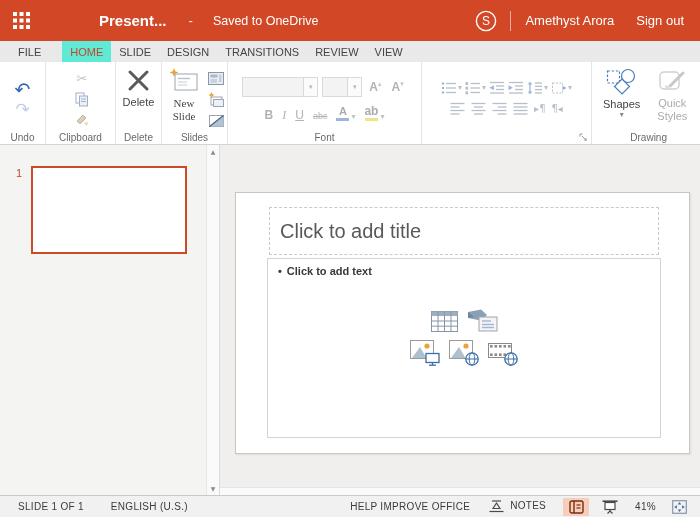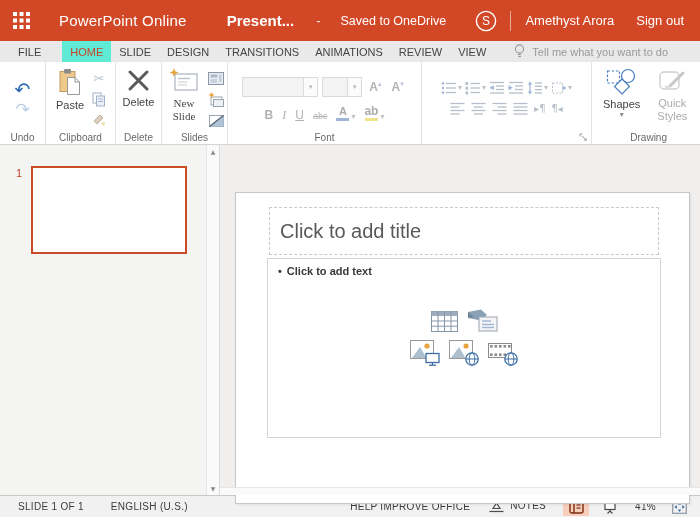--- a/index.html
+++ b/index.html
@@ -90,21 +90,21 @@
   .slide-num { position:absolute; left:16px; top:22px; font-size:11px; color:#B8472A; }
   .thumb { position:absolute; left:31px; top:21px; width:156px; height:88px; background:#fff;
     border:2px solid #CB4B26; cursor:pointer; }
   .thumb-scroll { width:14px; flex:none; background:#FAFAFA; border-left:1px solid #E8E8E8;
     border-right:1px solid #DCDCDC; position:relative; }
   .scr-arrow { position:absolute; left:0; right:0; text-align:center; font-size:6px;
     color:#8A8A8A; cursor:pointer; font-family:"DejaVu Sans",sans-serif; }
   .scr-up { top:3px; } .scr-down { bottom:3px; }
 
   .canvas { flex:1; position:relative; background:#F0EFEE; }
-  .slide { position:absolute; left:15px; top:47px; width:455px; height:312px; background:#fff;
+  .slide { position:absolute; left:15px; top:47px; width:455px; height:262px; background:#fff;
     border:1px solid #C6C6C6; box-shadow:1px 1px 2px rgba(0,0,0,.07); }
   .title-ph { position:absolute; left:33px; top:14px; width:390px; height:48px;
     border:1px dashed #C9C9C9; display:flex; align-items:center; padding-left:10px;
     font-size:20px; font-weight:300; color:#595959; cursor:text; }
   .body-ph { position:absolute; left:31px; top:65px; width:394px; height:180px;
     border:1px solid #D4D4D4; padding:6px 0 0 10px; font-size:11px; font-weight:bold;
     color:#383838; cursor:text; }
   .body-ph .bullet { margin-right:5px; }
   .ph-icons { position:absolute; left:0; right:0; top:50px; display:flex; flex-direction:column;
     align-items:center; gap:7px; }
@@ -135,72 +135,53 @@
         <rect x="6.5" y="0" width="4" height="4"></rect>
         <rect x="13" y="0" width="4" height="4"></rect>
       <rect x="0" y="6.5" width="4" height="4"></rect>
         <rect x="6.5" y="6.5" width="4" height="4"></rect>
         <rect x="13" y="6.5" width="4" height="4"></rect>
       <rect x="0" y="13" width="4" height="4"></rect>
         <rect x="6.5" y="13" width="4" height="4"></rect>
         <rect x="13" y="13" width="4" height="4"></rect>
     </g>
   </svg>
-  <span class="app-name">PowerPoint Online</span>
   <span class="doc-title">Present...</span>
   <span class="tb-dash">-</span>
   <span class="save-status">Saved to OneDrive</span>
   <div class="tb-right">
     <svg class="skype" viewBox="0 0 22 22">
       <circle cx="11" cy="11" r="9.6" fill="none" stroke="#fff" stroke-width="1.4"></circle>
       <text x="11" y="15.2" text-anchor="middle" font-size="12" fill="#fff" font-family="Liberation Sans, sans-serif">S</text>
     </svg>
     <div class="tb-div"></div>
     <span class="user-name">Amethyst Arora</span>
     <span class="sign-out">Sign out</span>
   </div>
 </div>
 
 <div class="tabbar">
   <span class="tab tab-file">FILE</span>
   <span class="tab active">HOME</span>
   <span class="tab">SLIDE</span>
   <span class="tab">DESIGN</span>
   <span class="tab">TRANSITIONS</span>
-  <span class="tab">ANIMATIONS</span>
   <span class="tab">REVIEW</span>
   <span class="tab">VIEW</span>
-  <div class="tellme">
-    <svg width="11" height="15" viewBox="0 0 11 15">
-      <circle cx="5.5" cy="5" r="4.1" fill="none" stroke="#999" stroke-width="1.1"></circle>
-      <line x1="3.8" y1="10.5" x2="7.2" y2="10.5" stroke="#999" stroke-width="1.1"></line>
-      <line x1="4.1" y1="12.5" x2="6.9" y2="12.5" stroke="#999" stroke-width="1.1"></line>
-    </svg>
-    <span>Tell me what you want to do</span>
-  </div>
 </div>
 
 <div class="ribbon">
 
   <div class="rgroup" style="width:46px; flex-direction:column; align-items:center;">
     <span class="undo-glyph">↶</span>
     <span class="redo-glyph">↷</span>
     <span class="rgroup-label">Undo</span>
   </div>
 
   <div class="rgroup" style="width:70px;">
-    <div class="bigbtn">
-      <svg width="24" height="28" viewBox="0 0 24 28">
-        <rect x="2" y="3.5" width="15" height="20" fill="#EFC98C" stroke="#C49A5C"></rect>
-        <rect x="6" y="1" width="7" height="4.5" rx="1" fill="#8B8B8B"></rect>
-        <path d="M9.5 9.5 H17 L21.5 14 V26.5 H9.5 Z" fill="#fff" stroke="#9A9A9A"></path>
-        <path d="M17 9.5 V14 H21.5" fill="none" stroke="#9A9A9A"></path>
-      </svg>
-      <span class="lbl">Paste</span>
-    </div>
     <div class="minicol">
       <div class="minibtn">
         <span class="scissors">✂</span>
       </div>
       <div class="minibtn">
         <svg width="14" height="15" viewBox="0 0 14 15">
           <rect x="1" y="1" width="8" height="10" fill="#fff" stroke="#9FB0C8"></rect>
           <rect x="4.5" y="4" width="8" height="10" fill="#EDF1F6" stroke="#9FB0C8"></rect>
           <line x1="6" y1="7" x2="11" y2="7" stroke="#9FB4D8"></line>
           <line x1="6" y1="9.5" x2="11" y2="9.5" stroke="#9FB4D8"></line>

